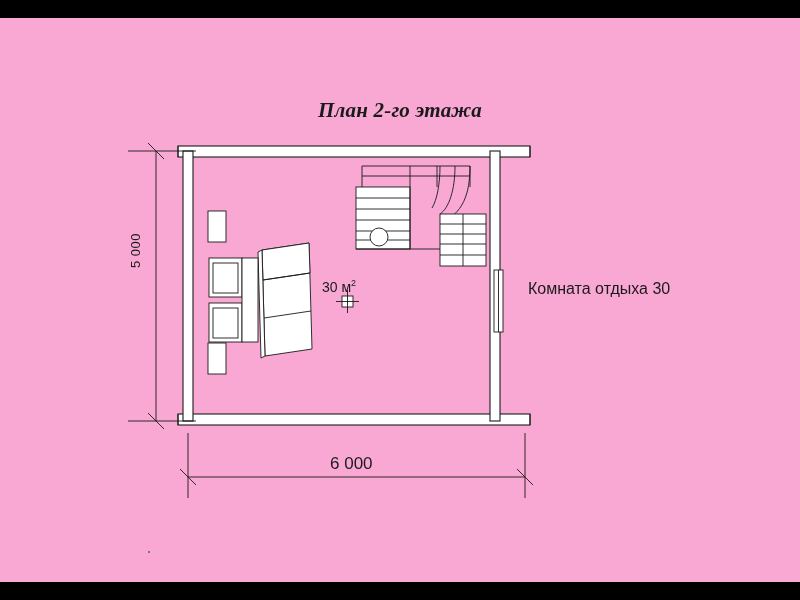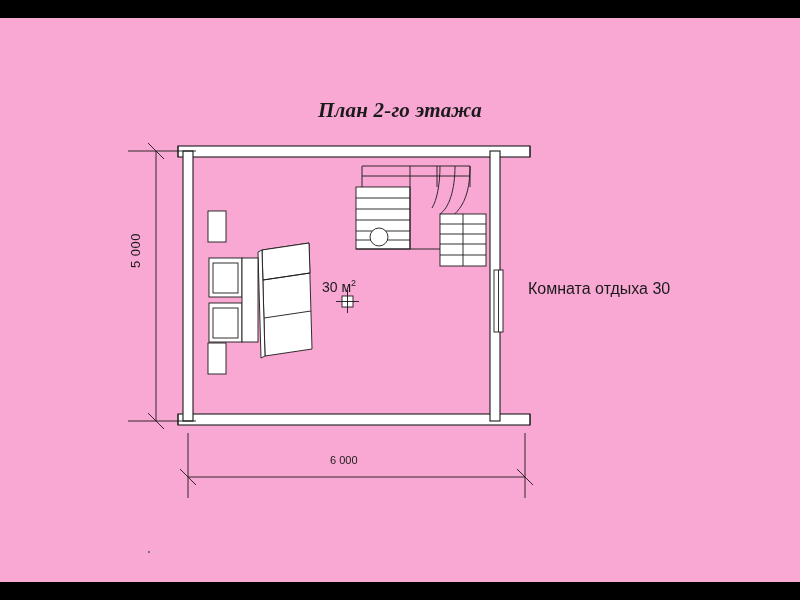--- a/index.html
+++ b/index.html
@@ -62,21 +62,21 @@
     vertical-align: super;
   }
   .lbl-room {
     left: 528px;
     top: 262px;
     font-size: 16px;
   }
   .lbl-width {
     left: 330px;
     top: 436px;
-    font-size: 11px;
+    font-size: 17px;
   }
   .lbl-height {
     left: 128px;
     top: 250px;
     font-size: 13px;
     transform: rotate(-90deg);
     transform-origin: left top;
     letter-spacing: 0.5px;
   }
   .dot {

